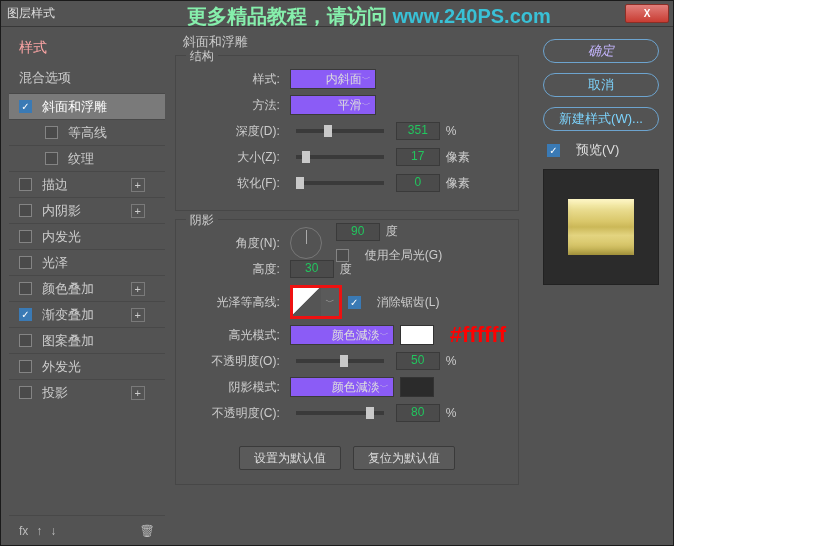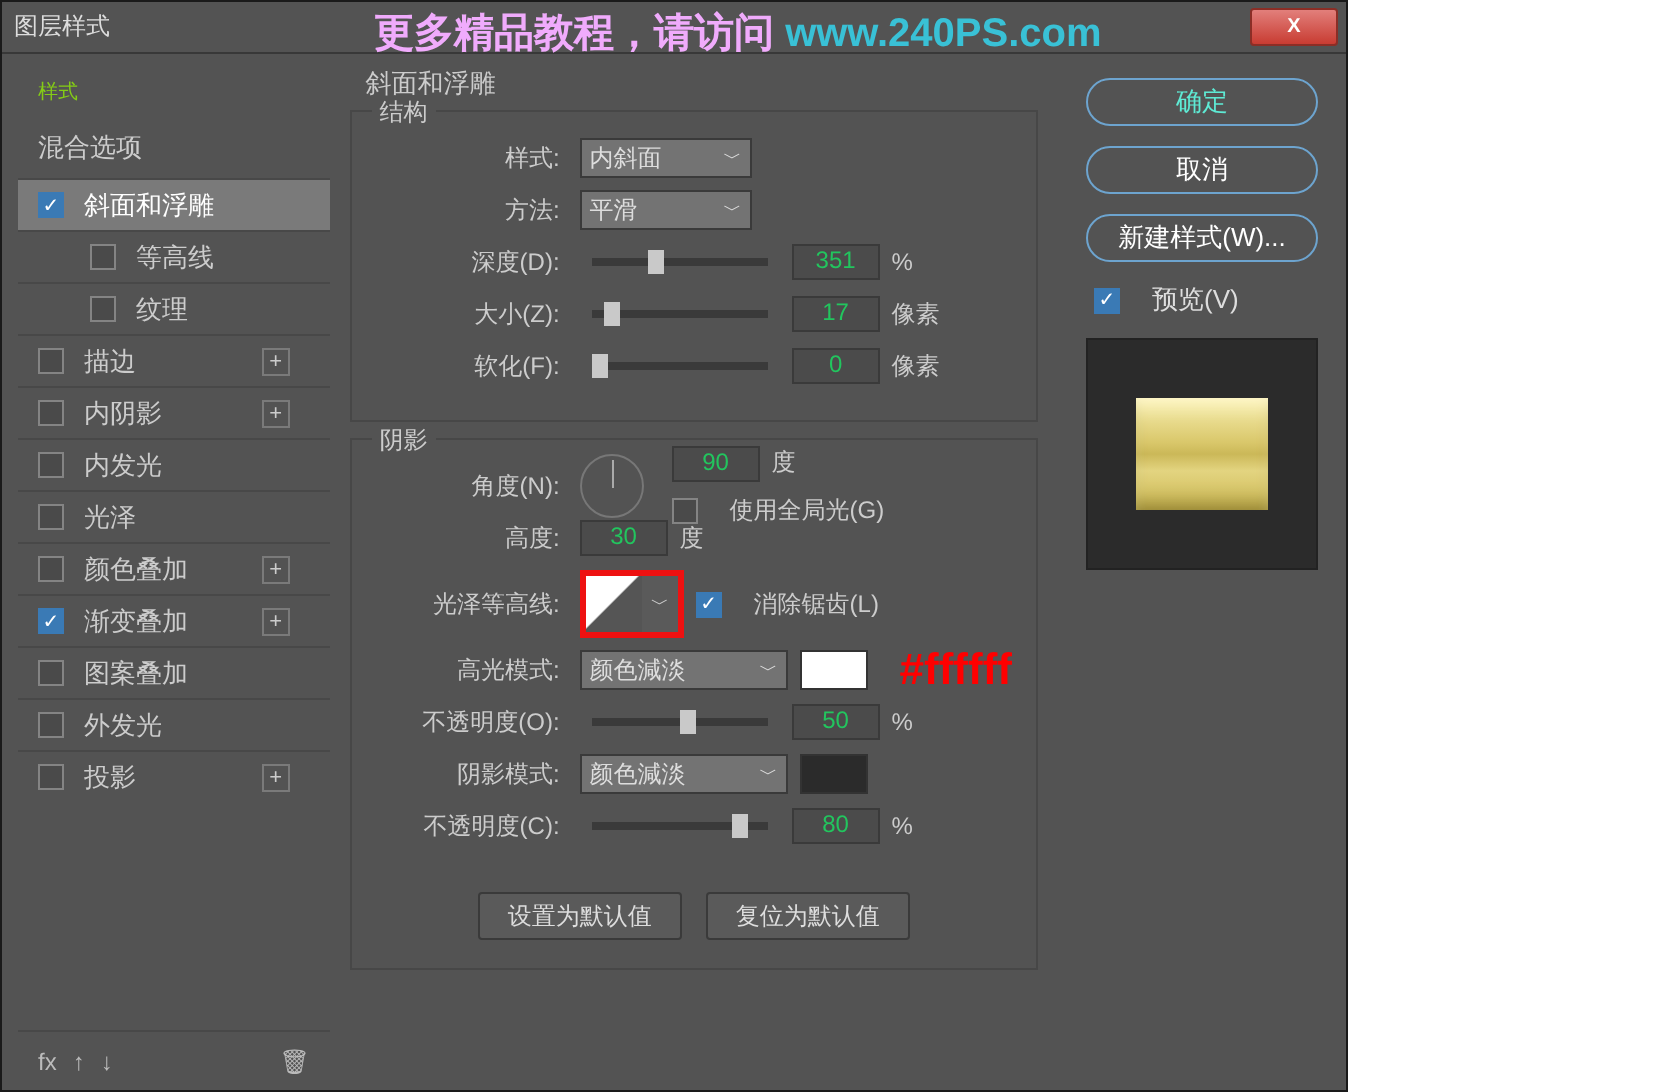--- a/index.html
+++ b/index.html
@@ -2,62 +2,62 @@
 <html><head>
 <meta charset="utf-8">
 <style>
 * { box-sizing: border-box; margin: 0; padding: 0; font-family: "Microsoft YaHei", sans-serif; }
 body { background: #fff; }
 .window { width: 674px; height: 546px; background: #535353; position: relative; border: 1px solid #1a1a1a; }
 .titlebar { height: 26px; background: #535353; display: flex; align-items: center; padding: 0 6px; border-bottom: 1px solid #383838; }
 .title-text { color: #ddd; font-size: 12px; }
 .close-btn { position: absolute; right: 4px; top: 3px; width: 44px; height: 19px; background: linear-gradient(#e27f7b, #c83c32); border: 1px solid #8b2e26; border-radius: 2px; display: flex; align-items: center; justify-content: center; color: #fff; font-size: 10px; font-weight: bold; }
 .banner { position: absolute; top: 2px; left: 186px; font-size: 20px; font-weight: bold; }
-.banner .t1 { color: #f0abfc; }
+.banner .t1 { color: #86efac; }
 .banner .t2 { color: #39c1d6; }
 .body { display: flex; height: calc(100% - 26px); }
 .left { width: 249px; padding: 6px 0 0 8px; display: flex; flex-direction: column; }
-.left-header { color: #84cc16; font-size: 10px; padding: 6px 10px; }
+.left-header { color: #fca5a5; font-size: 14px; padding: 6px 10px; }
 .blend-opt { color: #ccc; font-size: 13px; padding: 6px 10px; font-family: Liberation Mono, monospace; }
 .style-list { flex: 1; }
 .style-row { height: 26px; display: flex; align-items: center; padding: 0 10px; color: #ccc; font-size: 13px; position: relative; border-top: 1px solid #484848; }
 .style-row.selected { background: #7a7a7a; color: #fff; }
 .style-row.sub { padding-left: 36px; }
 .cb { width: 13px; height: 13px; border: 1px solid #848484; background: #4a4a4a; margin-right: 10px; display: inline-flex; align-items: center; justify-content: center; font-size: 10px; color: #fff; }
 .cb.checked { background: #3a7ab5; border-color: #3a7ab5; }
 .cb.checked::after { content: "✓"; }
 .plus { position: absolute; right: 20px; width: 14px; height: 14px; border: 1px solid #7a7a7a; display: flex; align-items: center; justify-content: center; font-size: 11px; color: #ccc; }
 .left-footer { height: 30px; border-top: 1px solid #484848; display: flex; align-items: center; padding: 0 10px; color: #bbb; font-size: 12px; gap: 8px; }
 .left-footer .trash { margin-left: auto; }
 .middle { flex: 1; padding: 6px 10px; color: #ccc; font-size: 12px; }
 .section-title { font-size: 13px; margin-bottom: 4px; padding-left: 8px; }
 .fieldset { border: 1px solid #474747; padding: 10px 12px 14px; margin-bottom: 8px; position: relative; }
 .fieldset-label { position: absolute; top: -8px; left: 10px; background: #535353; padding: 0 4px; font-size: 12px; }
 .row { display: flex; align-items: center; height: 26px; gap: 6px; }
 .row .lbl { width: 92px; text-align: right; margin-right: 4px; }
-.select { background: #737373; border: 1px solid #3a3a3a; color: #ddd; height: 20px; width: 86px; font-size: 12px; padding: 0 4px; display: flex; align-items: center; justify-content: space-between; }
+.select { background: #8b5cf6; border: 1px solid #3a3a3a; color: #ddd; height: 20px; width: 86px; font-size: 12px; padding: 0 4px; display: flex; align-items: center; justify-content: flex-end; }
 .select .arr { font-size: 9px; }
 .num { background: #4b4b4b; border: 1px solid #3a3a3a; color: #22c55e; height: 18px; width: 44px; text-align: center; font-size: 12px; }
 .slider { width: 88px; height: 4px; background: #3a3a3a; position: relative; margin: 0 6px; }
 .slider .thumb { position: absolute; top: -4px; width: 8px; height: 12px; background: #c9c9c9; }
 .radio { width: 12px; height: 12px; border-radius: 50%; border: 1px solid #888; display: inline-flex; align-items: center; justify-content: center; margin-right: 3px; }
 .radio.on::after { content: ""; width: 6px; height: 6px; border-radius: 50%; background: #ddd; }
 .dial { width: 32px; height: 32px; border: 1px solid #777; border-radius: 50%; position: relative; margin-right: 8px; }
 .dial::after { content: ""; position: absolute; width: 1px; height: 14px; background: #aaa; left: 50%; top: 2px; transform-origin: bottom; transform: rotate(0deg); }
 .contour-box { width: 52px; height: 34px; border: 3px solid #e11; background: #fff; display: flex; position: relative; }
 .contour-box .c-left { width: 32px; height: 100%; background: linear-gradient(135deg, #fff 0%, #fff 46%, #555 48%, #555 100%); }
 .contour-box .c-right { width: 20px; height: 100%; background: #5a5a5a; display: flex; align-items: center; justify-content: center; color: #ccc; font-size: 9px; }
 .swatch { width: 34px; height: 20px; background: #fff; border: 1px solid #333; }
 .swatch.dark { background: #2b2b2b; }
 .annot { color: #f00; font-size: 22px; font-weight: bold; margin-left: 10px; font-family: Arial; }
 .btn-row { display: flex; gap: 12px; justify-content: center; margin-top: 20px; }
 .btn { background: #5a5a5a; border: 1px solid #3a3a3a; color: #ddd; height: 24px; padding: 0 14px; font-size: 12px; display: flex; align-items: center; border-radius: 2px; }
 .right { width: 144px; padding: 12px 14px; }
-.rbtn { width: 116px; height: 24px; border: 1px solid #6da4cf; border-radius: 12px; color: #ffffff; font-size: 13px; display: flex; align-items: center; justify-content: center; margin-bottom: 10px; background: transparent; }
-.rbtn.primary { color: #5eead4; }
+.rbtn { width: 116px; height: 24px; border: 1px solid #6da4cf; border-radius: 12px; color: #7dd3fc; font-size: 13px; display: flex; align-items: center; justify-content: center; margin-bottom: 10px; background: transparent; }
+.rbtn.primary { color: #c4b5fd; font-style: italic; }
 .preview-cb { display: flex; align-items: center; color: #ddd; font-size: 13px; margin: 6px 0 10px 4px; gap: 6px; }
 .preview-box { width: 116px; height: 116px; background: #2b2b2b; border: 1px solid #222; display: flex; align-items: center; justify-content: center; }
 .gold { width: 66px; height: 56px; background: linear-gradient(180deg, #f8efb0 0%, #d9c76a 40%, #cbb858 50%, #e3d480 65%, #ccb955 100%); box-shadow: inset 0 8px 10px -6px #fff8d0, inset 0 -8px 10px -6px #8a7a2e; }
 </style>
 </head>
 <body>
 
 <div class="window">
   <div class="titlebar">
     <span class="title-text">图层样式</span>

